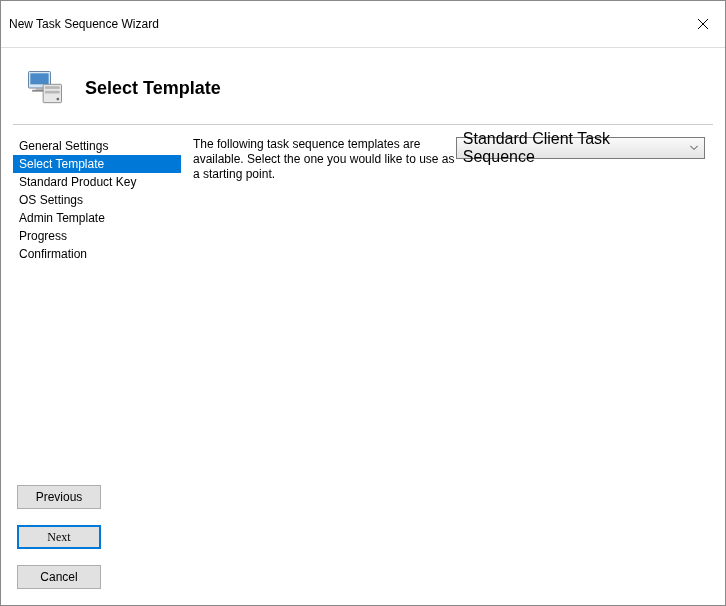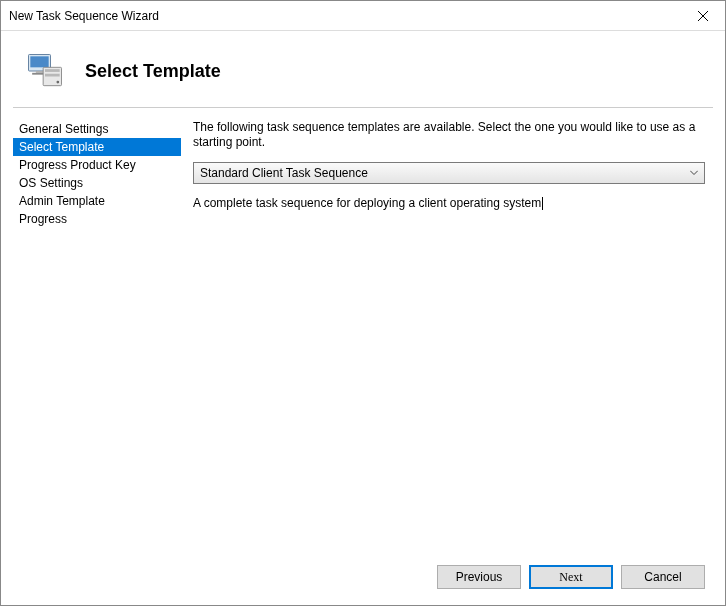--- a/index.html
+++ b/index.html
@@ -8,21 +8,21 @@
       font-size: 12px;
       background: #fff;
       width: 726px;
       height: 606px;
       border: 1px solid #888;
       display: flex;
       flex-direction: column;
       color: #000;
     }
     .titlebar {
-      height: 30px;
+      height: 47px;
       display: flex;
       align-items: center;
       justify-content: space-between;
       padding: 0 0 0 8px;
       background: #fff;
       border-bottom: 1px solid #ddd;
     }
     .titlebar-title { font-size: 12px; }
     .close-btn {
       width: 44px;
@@ -68,34 +68,34 @@
       white-space: nowrap;
     }
     .sidebar-item.selected {
       background: #0078d7;
       color: #fff;
     }
 
     .main-panel {
       flex: 1;
       display: flex;
-      flex-direction: column;
+      flex-direction: row;
       padding-right: 8px;
     }
     .instruction-text {
       line-height: 15px;
       margin-bottom: 12px;
     }
     .dropdown {
       width: 100%;
       height: 22px;
       border: 1px solid #7a7a7a;
       background: linear-gradient(#fafafa, #e4e4e4);
       padding: 2px 22px 2px 6px;
-      font-size: 12px;
+      font-size: 16px;
       font-family: inherit;
       position: relative;
       display: flex;
       align-items: center;
       cursor: pointer;
     }
     .dropdown-chevron {
       position: absolute;
       right: 6px;
       top: 50%;
@@ -112,21 +112,22 @@
       height: 13px;
       background: #000;
       vertical-align: text-bottom;
       margin-left: 1px;
     }
 
     .footer {
       padding: 10px 20px 16px 16px;
       display: flex;
       justify-content: flex-end;
-      gap: 8px;
+      gap: 16px;
+      flex-direction: column;
     }
     .btn {
       width: 84px;
       height: 24px;
       border: 1px solid #adadad;
       background: #e1e1e1;
       font-size: 12px;
       font-family: inherit;
       cursor: pointer;
       display: flex;
@@ -164,39 +165,37 @@
   </svg>
   <div class="header-title">Select Template</div>
 </div>
 
 <div class="divider"></div>
 
 <div class="body-area">
   <div class="sidebar">
     <div class="sidebar-item"><span>General Settings</span></div>
     <div class="sidebar-item selected"><span>Select Template</span></div>
-    <div class="sidebar-item"><span>Progress Product Key</span></div>
+    <div class="sidebar-item"><span>Standard Product Key</span></div>
     <div class="sidebar-item"><span>OS Settings</span></div>
     <div class="sidebar-item"><span>Admin Template</span></div>
     <div class="sidebar-item"><span>Progress</span></div>
+    <div class="sidebar-item"><span>Confirmation</span></div>
   </div>
 
   <div class="main-panel">
     <div class="instruction-text">The following task sequence templates are available.  Select the one you would like to use as a starting point.</div>
 
     <div class="dropdown">
       <span>Standard Client Task Sequence</span>
       <svg class="dropdown-chevron" width="8" height="5" viewBox="0 0 8 5">
         <path d="M0 0 L4 4 L8 0" stroke="#444" stroke-width="1" fill="none"></path>
       </svg>
     </div>
 
-    <div class="description-text">
-      <span>A complete task sequence for deploying a client operating system</span><span class="text-cursor"></span>
-    </div>
   </div>
 </div>
 
 <div class="footer">
   <button class="btn">Previous</button>
   <button class="btn default">Next</button>
   <button class="btn">Cancel</button>
 </div>
 
 </body></html>

